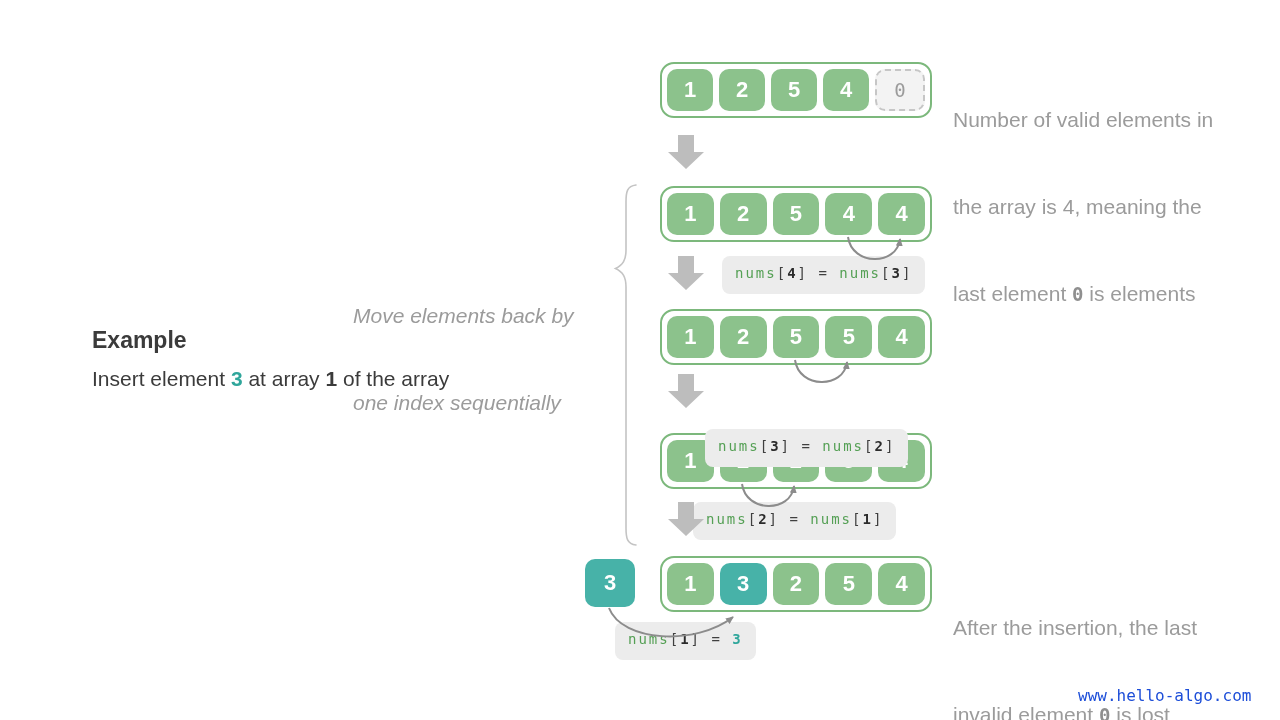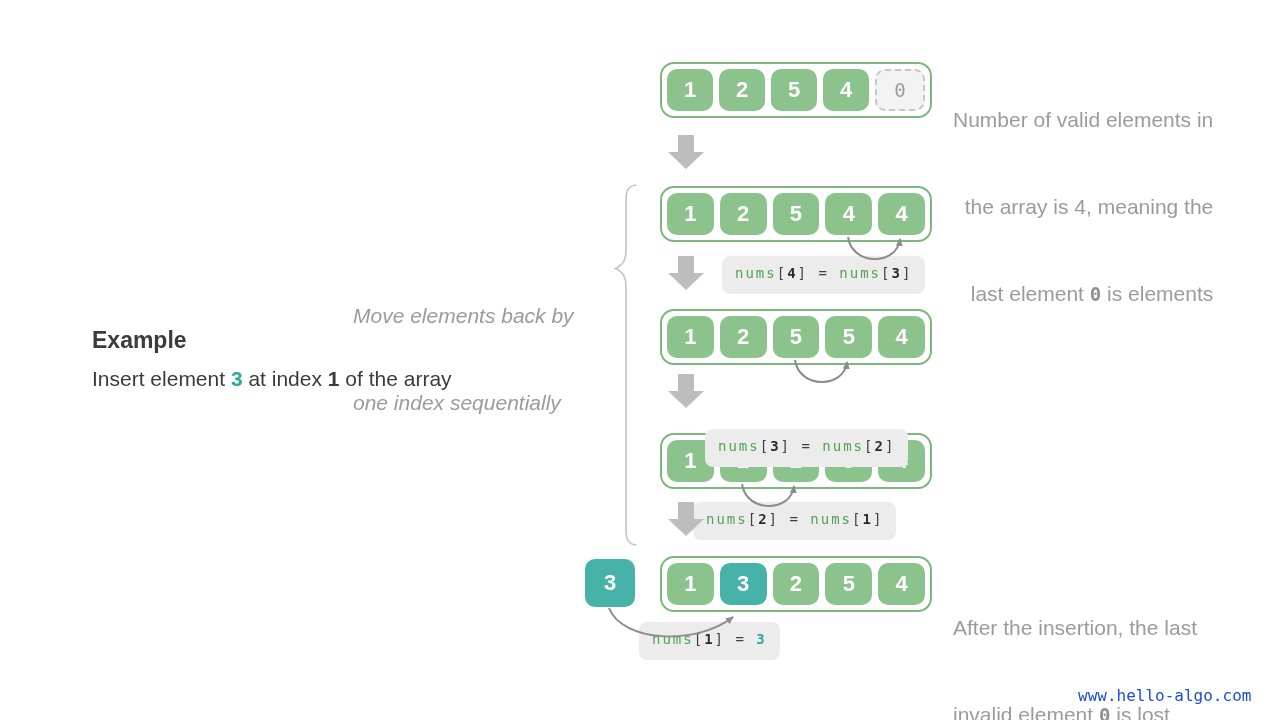--- a/index.html
+++ b/index.html
@@ -41,23 +41,23 @@
   .overlay{position:absolute;left:0;top:0;width:1280px;height:720px;pointer-events:none;z-index:5;}
   .watermark{position:absolute;left:1078px;top:686px;font-family:"DejaVu Sans Mono",monospace;
         font-size:16px;color:#1d4ed8;}
 </style>
 </head>
 <body>
 
 <div class="canvas">
 
   <div class="example-title">Example</div>
-  <div class="example-desc"><span>Insert element </span><span class="v">3</span><span> at index </span><span class="i">1</span><span> of the array</span></div>
+  <div class="example-desc"><span>Insert element </span><span class="v">3</span><span> at array </span><span class="i">1</span><span> of the array</span></div>
 
-  <div class="note" style="left:953px;top:47px;text-align:right;">
+  <div class="note" style="left:953px;top:47px;">
     <div>Number of valid elements in</div>
     <div>the array is 4, meaning the</div>
     <div><span>last element </span><span class="code">0</span><span> is elements</span></div>
   </div>
 
   <div class="note" style="left:353px;top:243px;font-style:italic;">
     <div>Move elements back by</div>
     <div>one index sequentially</div>
   </div>
 
@@ -120,21 +120,21 @@
   <svg class="block-arrow" style="top:502px;" viewBox="0 0 36 34">
       <polygon points="10,0 26,0 26,17 36,17 18,34 0,17 10,17" fill="#bdbdbd"></polygon>
     </svg>
 
   <div class="assign" style="left:722px;top:256px;"><span class="fn">nums</span><span>[</span><span class="idx">4</span><span>]</span><span> = </span><span class="fn">nums</span><span>[</span><span class="idx">3</span><span>]</span></div>
 
   <div class="assign" style="left:705px;top:381px;margin-top:48px;"><span class="fn">nums</span><span>[</span><span class="idx">3</span><span>]</span><span> = </span><span class="fn">nums</span><span>[</span><span class="idx">2</span><span>]</span></div>
 
   <div class="assign" style="left:693px;top:502px;"><span class="fn">nums</span><span>[</span><span class="idx">2</span><span>]</span><span> = </span><span class="fn">nums</span><span>[</span><span class="idx">1</span><span>]</span></div>
 
-  <div class="assign" style="left:615px;top:622px;margin-left:24px;"><span class="fn">nums</span><span>[</span><span class="idx">1</span><span>]</span><span> = </span><span class="val">3</span></div>
+  <div class="assign" style="left:615px;top:622px;"><span class="fn">nums</span><span>[</span><span class="idx">1</span><span>]</span><span> = </span><span class="val">3</span></div>
 
   <svg class="overlay" viewBox="0 0 1280 720">
     <defs>
       <marker id="ah" markerWidth="9" markerHeight="7" refX="7" refY="3.5" orient="auto" markerUnits="userSpaceOnUse">
         <path d="M0,0 L8,3.5 L0,7 Z" fill="#8c8c8c"></path>
       </marker>
     </defs>
     <path d="M848,237 C852,266 897,266 900,239" fill="none" stroke="#8c8c8c" stroke-width="2" marker-end="url(#ah)"></path>
     <path d="M795,360 C799,389 844,389 847,362" fill="none" stroke="#8c8c8c" stroke-width="2" marker-end="url(#ah)"></path>
     <path d="M742,484 C746,513 791,513 794,486" fill="none" stroke="#8c8c8c" stroke-width="2" marker-end="url(#ah)"></path>

